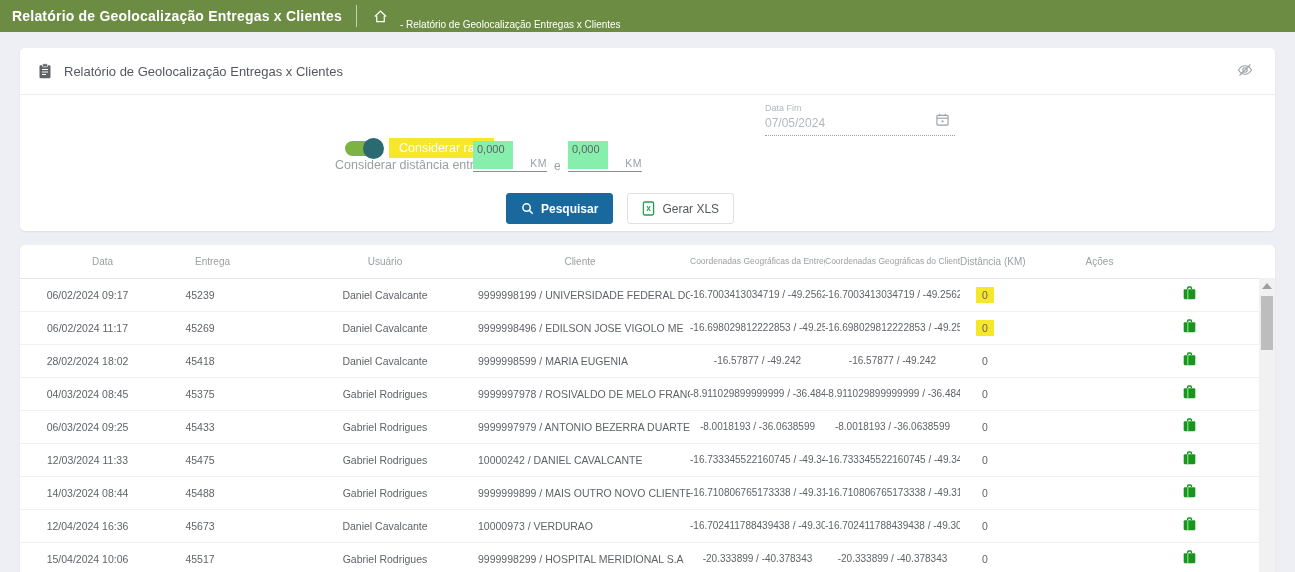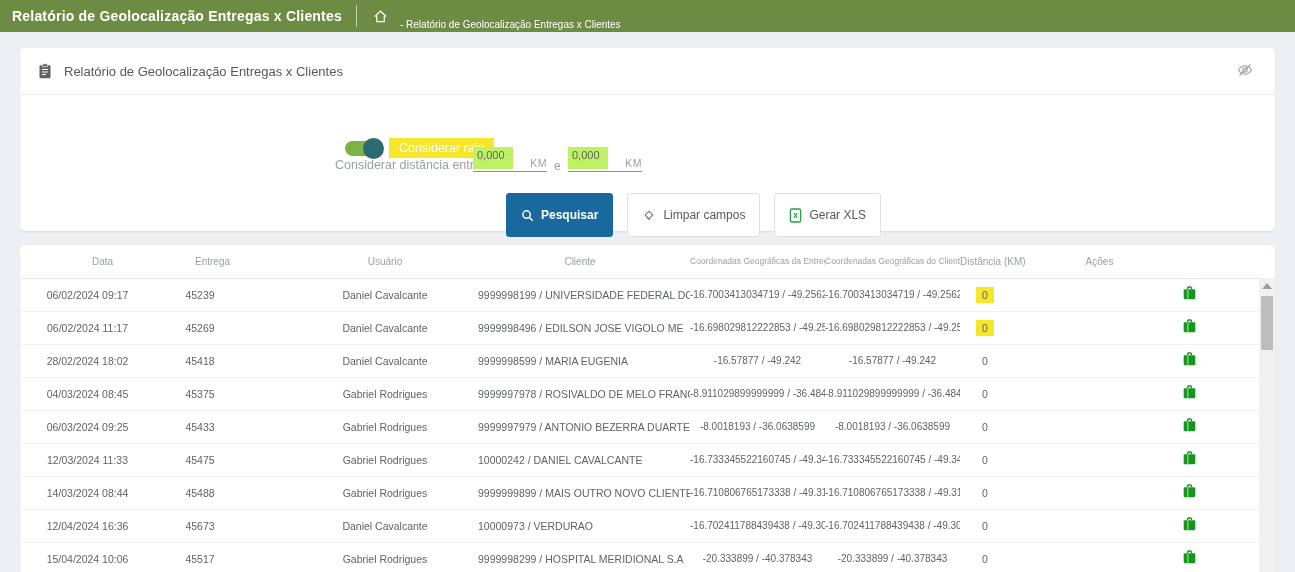--- a/index.html
+++ b/index.html
@@ -43,29 +43,29 @@
   .cal-ic { position: absolute; right: 6px; top: 9px; }
   #date-start { left: 525px; width: 200px; }
   #date-end   { left: 745px; width: 190px; }
 
   .dist-label { position: absolute; left: 315px; top: 110px; font-size: 12.5px; color: #9aa0a6; }
   .dist-field {
     position: absolute; top: 102px; width: 74px; height: 22px;
     border-bottom: 1px solid #8a8f94; display: flex; justify-content: space-between;
     align-items: flex-end; padding-bottom: 2px;
   }
-  .dist-field .dval { background: #bef264; font-size: 11px; color: #5f6368; padding: 2px 8px 8px 4px; }
+  .dist-field .dval { background: #86efac; font-size: 11px; color: #5f6368; padding: 2px 8px 14px 4px; }
   .dist-field .km { font-size: 10.5px; color: #9aa0a6; letter-spacing: .5px; }
   #dist-min { left: 453px; }
   #dist-max { left: 548px; }
   .dist-and { position: absolute; left: 534px; top: 111px; font-size: 12px; color: #9aa0a6; }
 
   .btn-row { position: absolute; left: 486px; top: 145px; display: flex; gap: 14px; }
   .btn {
-    height: 44px; border-radius: 3px; border: 1px solid #e0e0e0; background: #fff;
+    height: 31px; border-radius: 3px; border: 1px solid #e0e0e0; background: #fff;
     color: #55595e; font-size: 12px; display: flex; align-items: center; gap: 7px;
     padding: 0 14px; cursor: pointer; white-space: nowrap;
   }
   .btn-primary { background: #1a699e; border-color: #1a699e; color: #fff; font-weight: bold; }
 
   
   .table-card { top: 245px; height: 327px; overflow: hidden; border-radius: 5px 5px 0 0; }
   table { border-collapse: collapse; table-layout: fixed; width: 1239px; }
   thead th {
     height: 33px; font-weight: normal; font-size: 10px; color: #9aa0a6;
@@ -134,20 +134,33 @@
   </div>
 
   <div class="switch-row">
     <span class="switch">
       <span class="switch-thumb"></span>
     </span>
     <span class="toggle-label">Considerar raio</span>
   </div>
 
 
+  <div class="datefield" id="date-end">
+    <div class="lbl">Data Fim</div>
+    <div class="val">07/05/2024</div>
+    <span class="cal-ic">
+      <svg width="13" height="13" viewBox="0 0 14 14">
+          <rect x="1" y="2.5" width="12" height="10.5" rx="1" fill="none" stroke="#9aa0a6" stroke-width="1.2"></rect>
+          <line x1="1" y1="5.6" x2="13" y2="5.6" stroke="#9aa0a6" stroke-width="1.2"></line>
+          <line x1="4" y1="0.8" x2="4" y2="3" stroke="#9aa0a6" stroke-width="1.2"></line>
+          <line x1="10" y1="0.8" x2="10" y2="3" stroke="#9aa0a6" stroke-width="1.2"></line>
+          <rect x="6" y="8" width="2" height="2" fill="#9aa0a6"></rect>
+        </svg>
+    </span>
+  </div>
 
   <span class="dist-label">Considerar distância entre:</span>
   <div class="dist-field" id="dist-min">
     <span class="dval">0,000</span>
     <span class="km">KM</span>
   </div>
   <span class="dist-and">e</span>
   <div class="dist-field" id="dist-max">
     <span class="dval">0,000</span>
     <span class="km">KM</span>
@@ -155,29 +168,20 @@
 
   <div class="btn-row">
     <button class="btn btn-primary">
       <span style="display:flex">
         <svg width="13" height="13" viewBox="0 0 14 14">
             <circle cx="6" cy="6" r="4" fill="none" stroke="#fff" stroke-width="1.6"></circle>
             <line x1="9" y1="9" x2="12.6" y2="12.6" stroke="#fff" stroke-width="1.6"></line>
           </svg>
       </span>
       <span>Pesquisar</span>
-    </button>
-    <button class="btn">
-      <span style="display:flex">
-        <svg width="14" height="14" viewBox="0 0 16 16">
-            <rect x="5" y="5" width="6.2" height="6.2" transform="rotate(45 8 8)" fill="none" stroke="#707479" stroke-width="1.2"></rect>
-            <line x1="5.5" y1="10.5" x2="8.2" y2="13.2" stroke="#707479" stroke-width="1.2"></line>
-          </svg>
-      </span>
-      <span>Limpar campos</span>
     </button>
     <button class="btn">
       <span style="display:flex">
         <svg width="13" height="15" viewBox="0 0 14 16">
             <rect x="1.5" y="1" width="11" height="14" rx="1.5" fill="#fff" stroke="#21a04d" stroke-width="1.4"></rect>
             <text x="7" y="11" font-size="9" font-weight="bold" fill="#21a04d" text-anchor="middle" font-family="Liberation Sans, sans-serif">x</text>
           </svg>
       </span>
       <span>Gerar XLS</span>
     </button>

